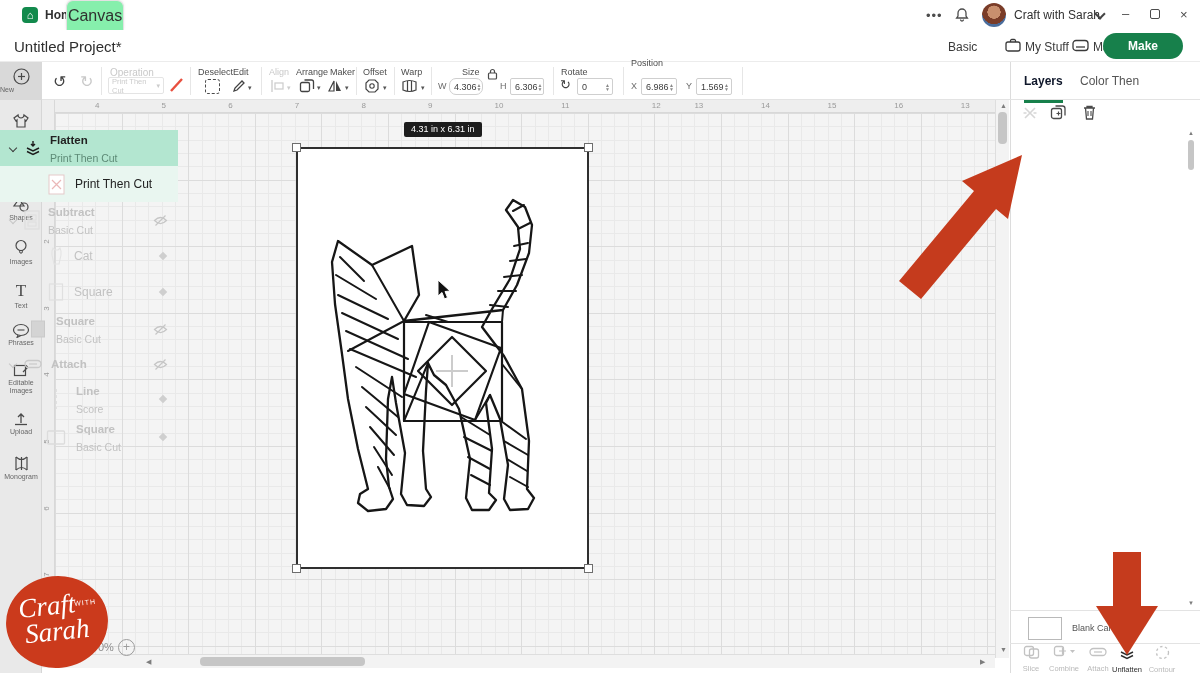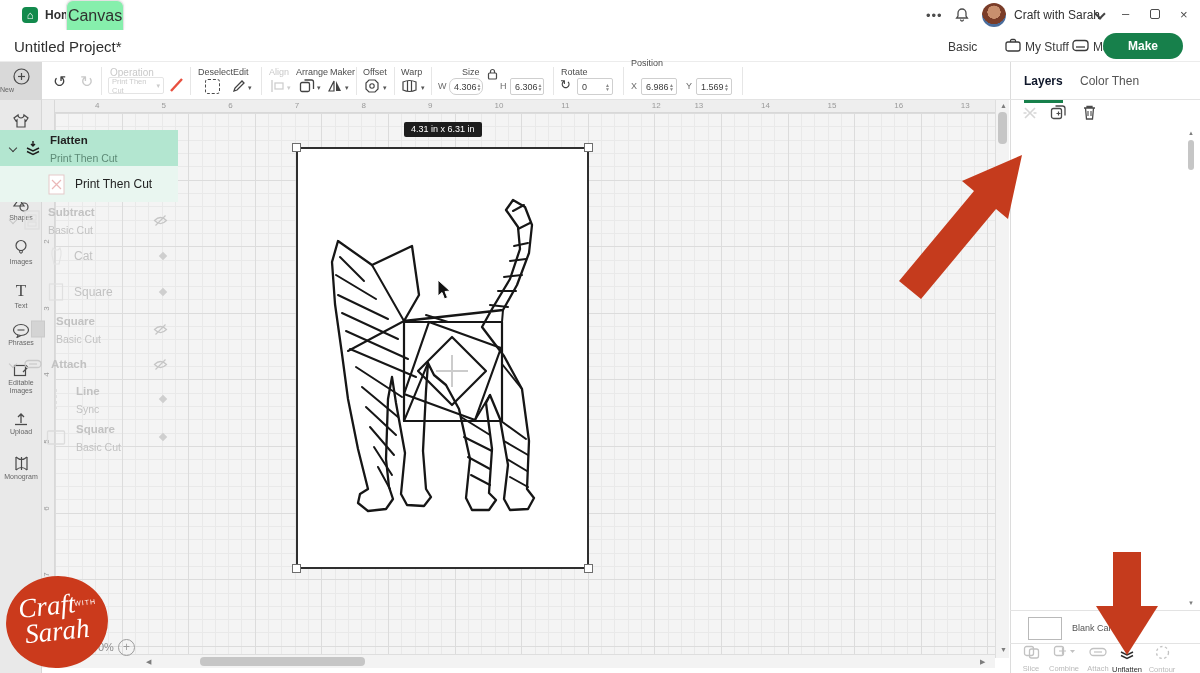--- a/index.html
+++ b/index.html
@@ -517,21 +517,21 @@
     <svg class="eyeoff" width="15" height="15" viewBox="0 0 15 15">
         <path d="M1.5 7.5q6-6 12 0q-6 6-12 0z" fill="none" stroke="#c6c6c6" stroke-width="1.2"></path>
         <line x1="2.5" y1="12.5" x2="12.5" y2="2.5" stroke="#c6c6c6" stroke-width="1.3"></line>
       </svg>
   </div>
   <div class="lrow ghost" style="top:380px;height:38px;">
     <svg width="8" height="22" viewBox="0 0 8 22" style="margin:0 16px 0 52px;">
         <line x1="4" y1="1" x2="4" y2="21" stroke="#dcdcdc" stroke-width="1.6" stroke-dasharray="3 3"></line>
       </svg>
     <span><span class="lname">Line</span><br>
-    <span class="lop">Sync</span></span>
+    <span class="lop">Score</span></span>
     <span class="dot4"></span>
   </div>
   <div class="lrow ghost" style="top:418px;height:38px;">
     <svg width="20" height="17" viewBox="0 0 20 17" style="margin:0 10px 0 46px;">
         <rect x="1.5" y="2" width="17" height="13" rx="1" fill="none" stroke="#dcdcdc" stroke-width="1.3"></rect>
       </svg>
     <span><span class="lname">Square</span><br>
     <span class="lop">Basic Cut</span></span>
     <span class="dot4"></span>
   </div>

